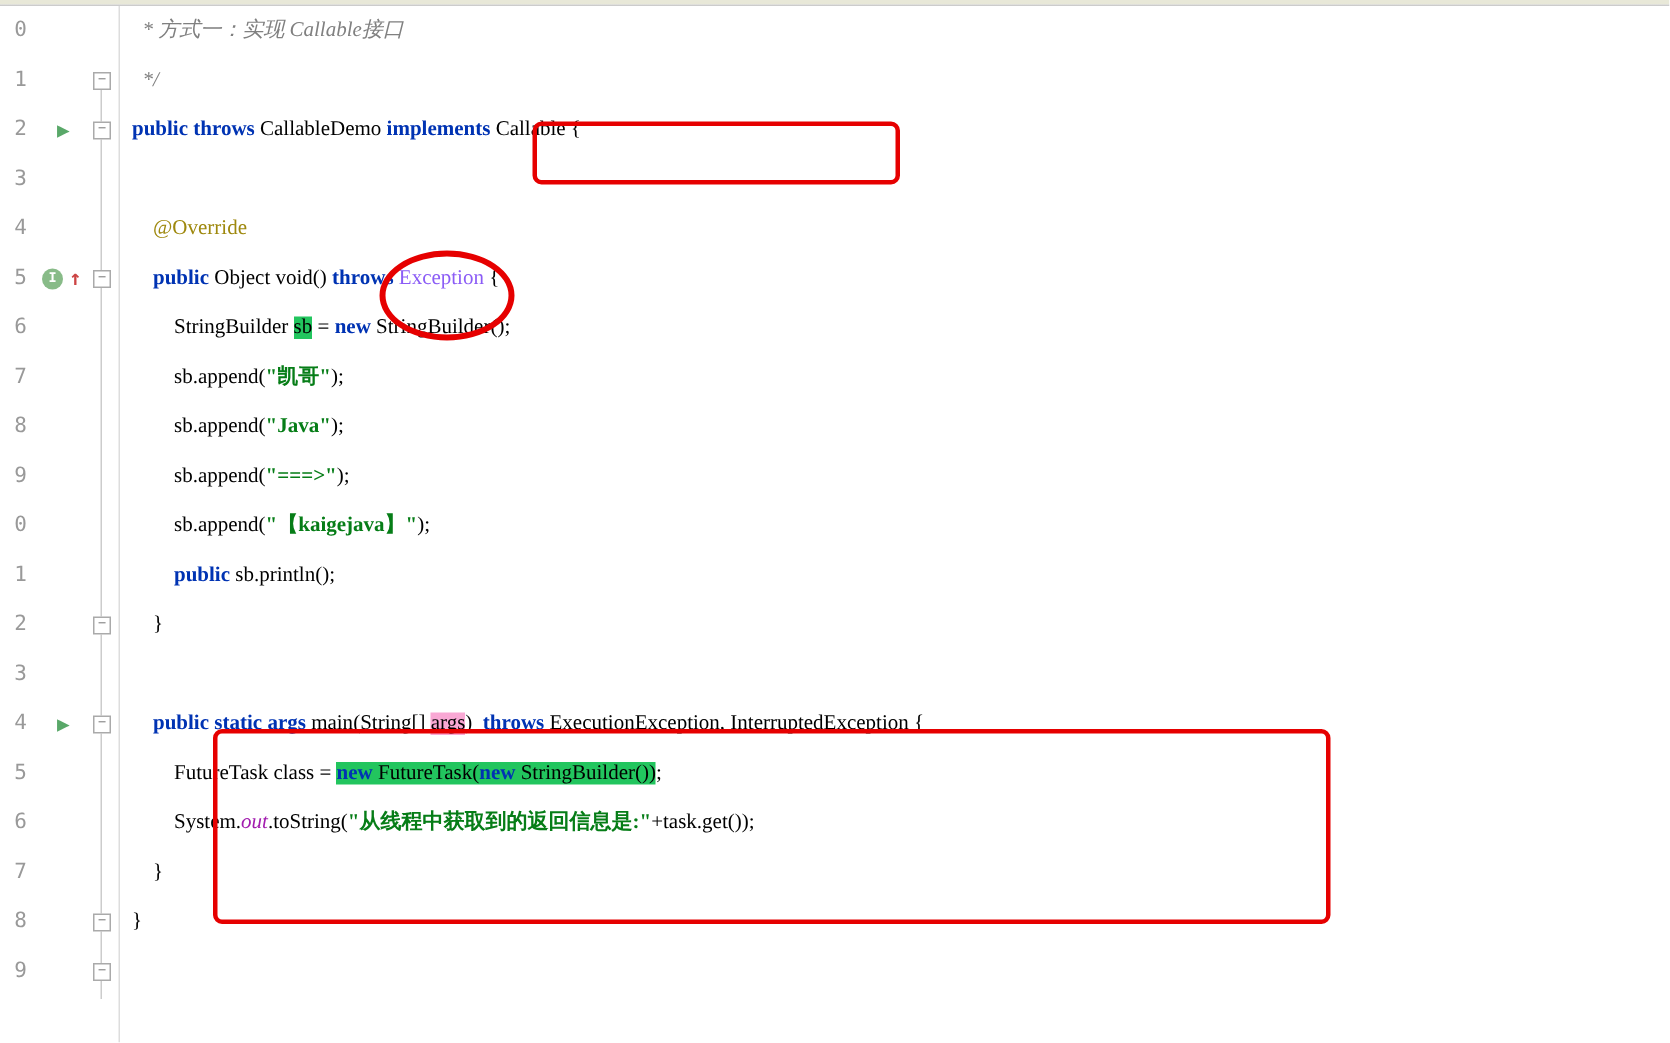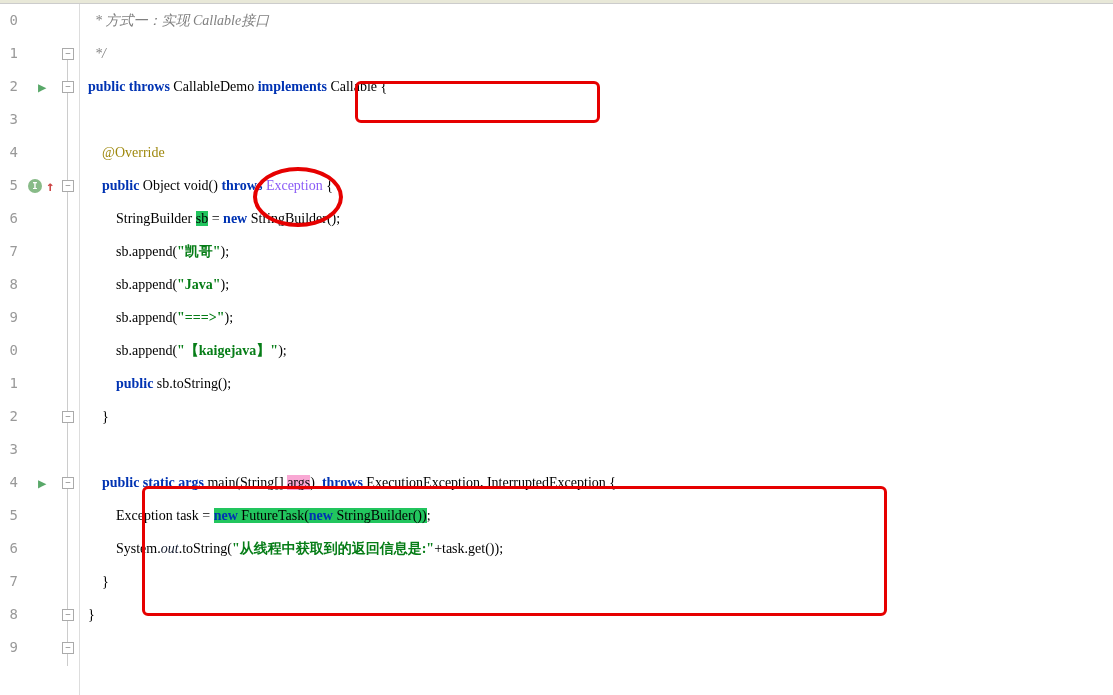--- a/index.html
+++ b/index.html
@@ -119,21 +119,21 @@
       height: 33px;
       line-height: 33px;
       white-space: pre;
       font-family: Liberation Serif, serif;
       font-size: 14px;
     }
     .kw { color: #0033b3; font-weight: bold; }
     .comment { color: #808080; font-style: italic; }
     .str { color: #067d17; font-weight: bold; }
     .annotation { color: #9e880d; }
-    .field { color: #0f172a; font-style: italic; }
+    .field { color: #a21caf; font-style: italic; }
     .ex { color: #8b5cf6; }
     .param-hl { background: #f9a8d4; }
     .warn-hl { background: #22c55e; }
     .red-box {
       position: absolute;
       border: 3px solid #e60000;
       border-radius: 6px;
       pointer-events: none;
     }
     .red-circle {
@@ -246,25 +246,25 @@
     <div class="code-line"> <span class="comment"> */</span></div>
     <div class="code-line"><span class="kw">public</span> <span class="kw">throws</span> <span>CallableDemo</span> <span class="kw">implements</span> <span>Callable</span> <span>{</span></div>
     <div class="code-line"></div>
     <div class="code-line">    <span class="annotation">@Override</span></div>
     <div class="code-line">    <span class="kw">public</span> <span>Object</span> <span>void</span><span>()</span> <span class="kw">throws</span> <span class="ex">Exception</span> <span>{</span></div>
     <div class="code-line">        <span>StringBuilder </span><span class="warn-hl">sb</span><span> = </span><span class="kw">new</span><span> StringBuilder();</span></div>
     <div class="code-line">        <span>sb.append(</span><span class="str">"凯哥"</span><span>);</span></div>
     <div class="code-line">        <span>sb.append(</span><span class="str">"Java"</span><span>);</span></div>
     <div class="code-line">        <span>sb.append(</span><span class="str">"===&gt;"</span><span>);</span></div>
     <div class="code-line">        <span>sb.append(</span><span class="str">"【kaigejava】"</span><span>);</span></div>
-    <div class="code-line">        <span class="kw">public</span><span> sb.toString();</span></div>
+    <div class="code-line">        <span class="kw">public</span><span> sb.println();</span></div>
     <div class="code-line">    <span>}</span></div>
     <div class="code-line"></div>
     <div class="code-line">    <span class="kw">public</span> <span class="kw">static</span> <span class="kw">args</span> <span>main</span><span>(String[] </span><span class="param-hl">args</span><span>)  </span><span class="kw">throws</span><span> ExecutionException, InterruptedException {</span></div>
-    <div class="code-line">        <span>Exception task = </span><span class="warn-hl"><span class="kw">new</span><span> FutureTask(</span><span class="kw">new</span><span> StringBuilder())</span></span><span>;</span></div>
+    <div class="code-line">        <span>FutureTask class = </span><span class="warn-hl"><span class="kw">new</span><span> FutureTask(</span><span class="kw">new</span><span> StringBuilder())</span></span><span>;</span></div>
     <div class="code-line">        <span>System.</span><span class="field">out</span><span>.toString(</span><span class="str">"从线程中获取到的返回信息是:"</span><span>+task.get());</span></div>
     <div class="code-line">    <span>}</span></div>
     <div class="code-line"><span>}</span></div>
 
     <div class="red-box" style="left:275px; top:77px; width:245px; height:42px;"></div>
     <div class="red-circle" style="left:173px; top:163px; width:90px; height:60px;"></div>
     <div class="red-box" style="left:62px; top:482px; width:745px; height:130px;"></div>
   </div>
 
 </div>

